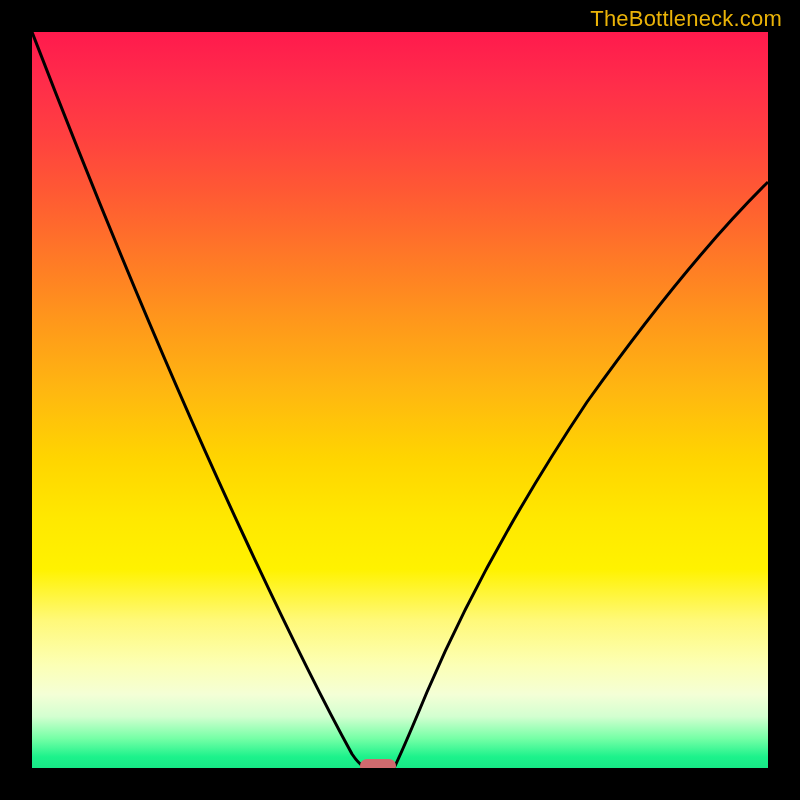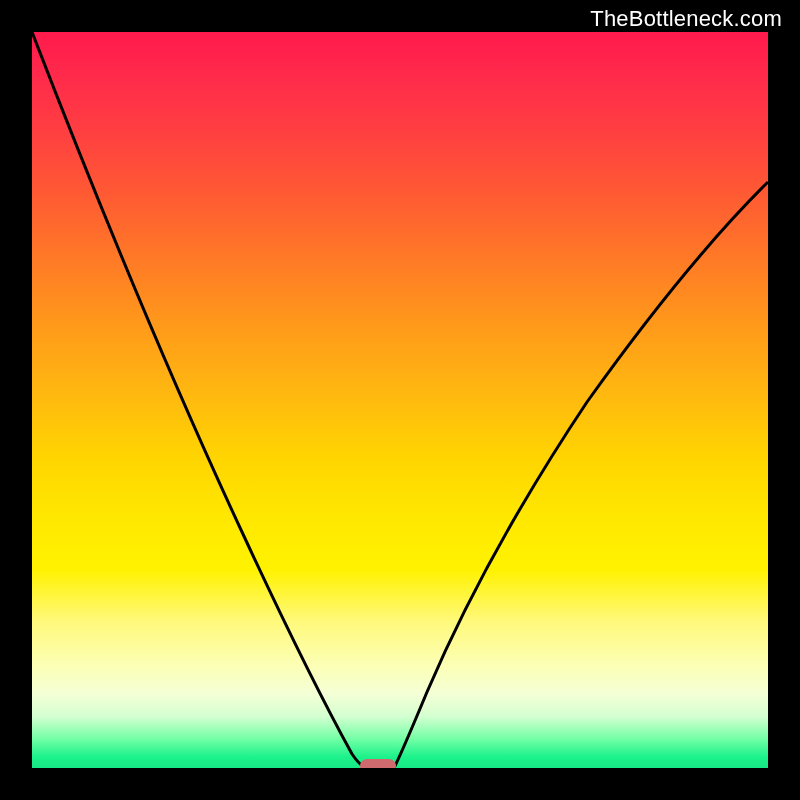--- a/index.html
+++ b/index.html
@@ -63,21 +63,21 @@
     background: #cf6a6e;
     bottom: -5px;
     transform: translateX(-50%);
   }
   .watermark {
     position: absolute;
     top: 6px;
     right: 18px;
     font-family: Arial, Helvetica, sans-serif;
     font-size: 22px;
-    color: #ffffff;
+    color: #eab308;
     font-weight: 400;
     letter-spacing: 0.2px;
     user-select: none;
     text-align: right;
   }
 </style>
 </head>
 <body>
 
 <div class="frame">

